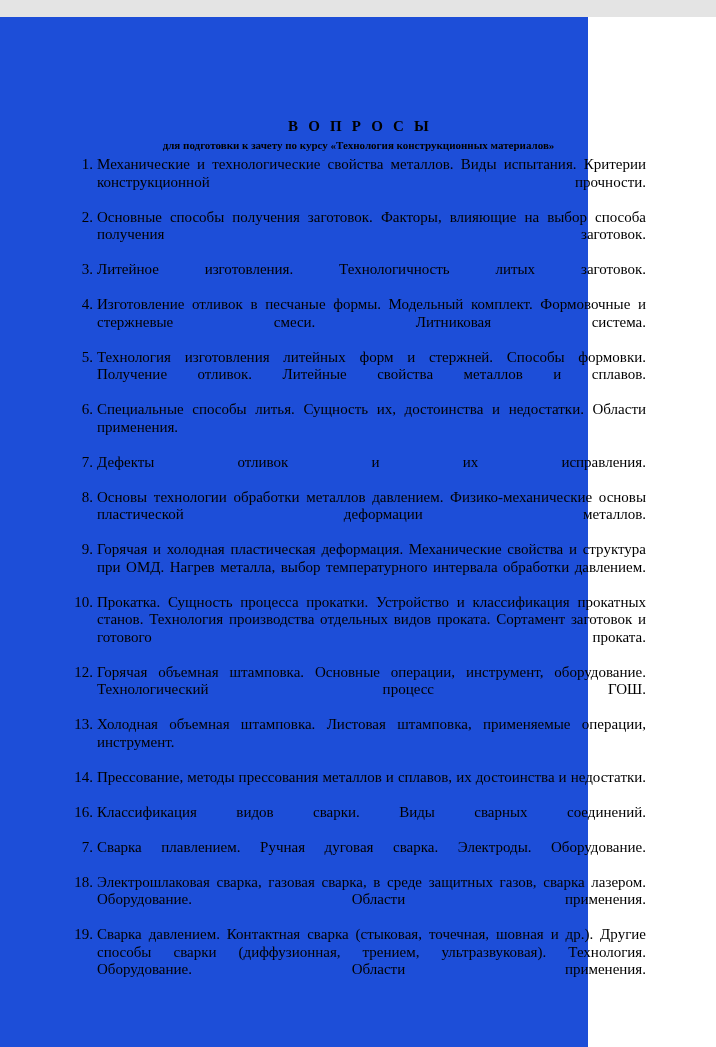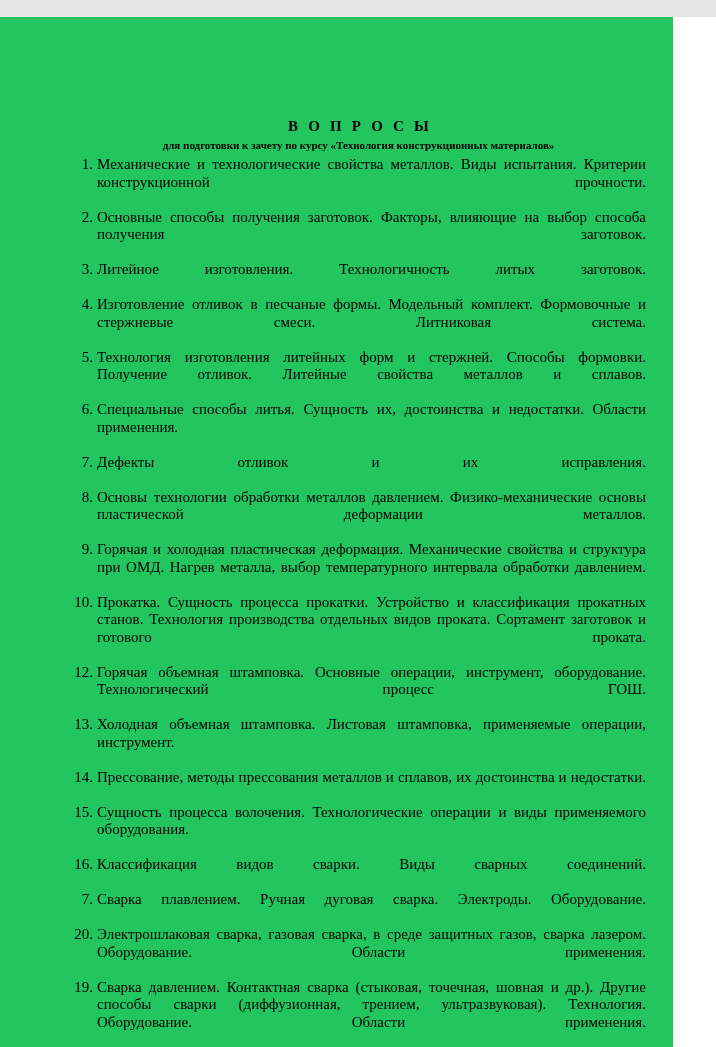--- a/index.html
+++ b/index.html
@@ -18,23 +18,23 @@
   }
 
   .viewer-top-band {
     width: 716px;
     height: 17px;
     background: #e4e4e4;
   }
 
   .page {
     position: relative;
-    width: 673px;
+    width: 588px;
     height: 1030px;
-    background: #22c55e;
+    background: #1d4ed8;
     box-sizing: border-box;
     padding: 0;
   }
 
   .page-body {
     position: absolute;
     left: 71px;
     top: 101px;
     width: 575px;
   }
@@ -162,33 +162,29 @@
         </li>
         <li class="question-item">
           <span class="question-number">13.</span>
           <span class="question-text">Холодная объемная штамповка. Листовая штамповка, применяемые операции, инструмент.</span>
         </li>
         <li class="question-item">
           <span class="question-number">14.</span>
           <span class="question-text">Прессование, методы прессования металлов и сплавов, их достоинства и недостатки.</span>
         </li>
         <li class="question-item">
-          <span class="question-number">15.</span>
-          <span class="question-text">Сущность процесса волочения. Технологические операции и виды применяемого оборудования.</span>
-        </li>
-        <li class="question-item">
           <span class="question-number">16.</span>
           <span class="question-text">Классификация видов сварки. Виды сварных соединений.</span>
         </li>
         <li class="question-item">
           <span class="question-number">7.</span>
           <span class="question-text">Сварка плавлением. Ручная дуговая сварка. Электроды. Оборудование.</span>
         </li>
         <li class="question-item">
-          <span class="question-number">20.</span>
+          <span class="question-number">18.</span>
           <span class="question-text">Электрошлаковая сварка, газовая сварка, в среде защитных газов, сварка лазером. Оборудование. Области применения.</span>
         </li>
         <li class="question-item">
           <span class="question-number">19.</span>
           <span class="question-text">Сварка давлением. Контактная сварка (стыковая, точечная, шовная и др.). Другие способы сварки (диффузионная, трением, ультразвуковая). Технология. Оборудование. Области применения.</span>
         </li>
       </ol>
 
   </div>
 </div>

